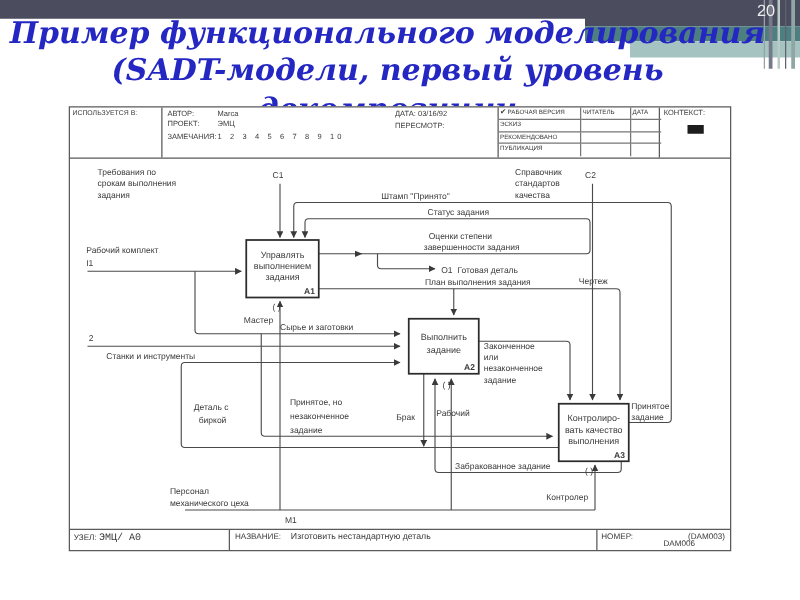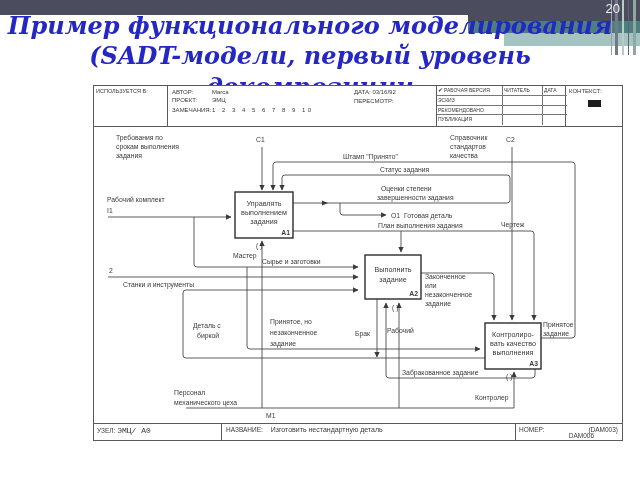--- a/index.html
+++ b/index.html
@@ -20,21 +20,21 @@
   .s5{right:4px;width:3px;background:#8fa7a4;}
   .page-number{position:absolute;top:1px;right:20px;z-index:4;color:#efefef;font-size:13px;}
   .slide-title{
     position:absolute;left:7px;top:11px;width:606px;z-index:1;
     font-family:"DejaVu Serif",serif;font-style:italic;font-weight:bold;
     font-size:24px;line-height:1.27;color:#2427c2;text-align:center;
   }
   
   .scan{
     position:absolute;left:55px;top:85px;width:530px;z-index:2;background:#fff;
-    border:1px solid #5a5a5a;box-sizing:border-box;color:#3a3a3a;margin-left:38px;
+    border:1px solid #5a5a5a;box-sizing:border-box;color:#3a3a3a;
   }
   .scan-header{display:flex;border-bottom:1px solid #5a5a5a;height:40px;font-size:6px;}
   .h-used{width:74px;border-right:1px solid #5a5a5a;padding:2px 2px;font-size:5.5px;box-sizing:border-box;}
   .h-main{flex:1;padding:3px 4px;box-sizing:border-box;}
   .h-main .frow{margin-bottom:2px;white-space:nowrap;}
   .h-main .flabel{display:inline-block;width:40px;}
   .h-main .nums{letter-spacing:2.5px;}
   .h-date{width:84px;padding:3px 2px;box-sizing:border-box;}
   .h-date div{margin-bottom:3px;white-space:nowrap;}
   .h-status{width:130px;border-left:1px solid #5a5a5a;border-right:1px solid #5a5a5a;

